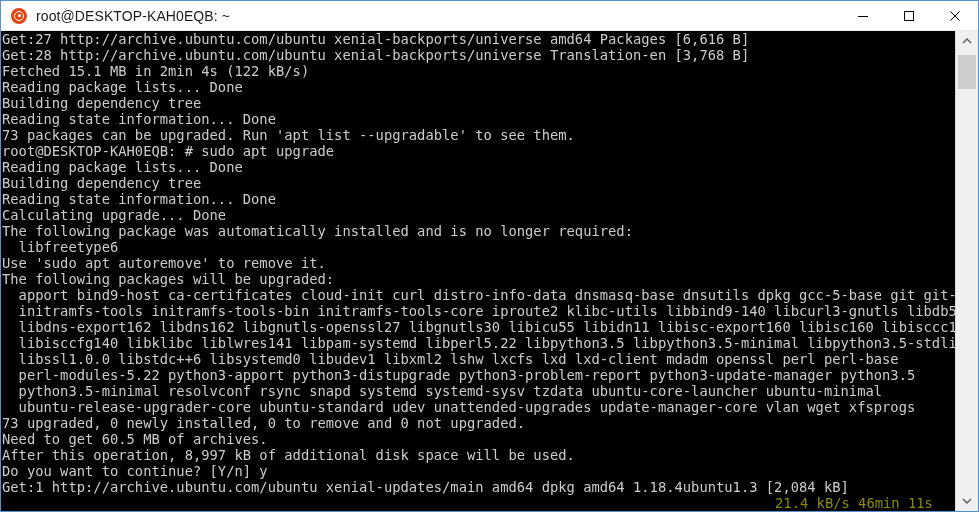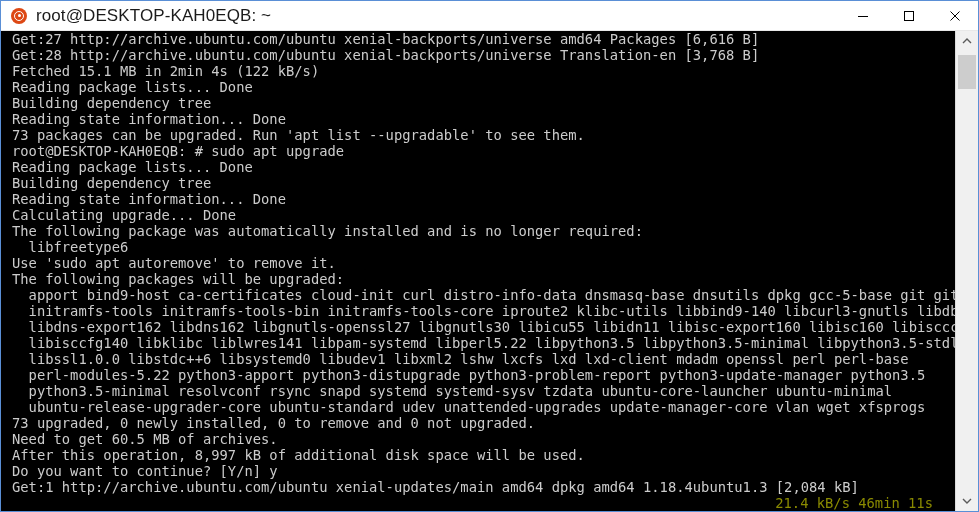--- a/index.html
+++ b/index.html
@@ -55,21 +55,21 @@
   .title-icon::after {
     content: "";
     position: absolute;
     left: 6.6px; top: 6.6px;
     width: 3px; height: 3px;
     border-radius: 50%;
     background: #ffffff;
   }
   .title-text {
     font-family: "Liberation Sans", sans-serif;
-    font-size: 17px;
+    font-size: 14px;
     color: #1b1b1b;
     letter-spacing: 0.1px;
     white-space: nowrap;
   }
   .win-controls {
     margin-left: auto;
     display: flex;
     height: 29px;
   }
   .win-btn {
@@ -85,21 +85,21 @@
   .term-wrap {
     flex: 1 1 auto;
     display: flex;
     min-height: 0;
     background: #000000;
   }
   .term-screen {
     flex: 1 1 auto;
     position: relative;
     overflow: hidden;
-    padding: 0 0 0 11px;
+    padding: 0 0 0 1px;
     background: #000000;
   }
   .term-line {
     font-family: "DejaVu Sans Mono", monospace;
     font-size: 14px;
     line-height: 16px;
     height: 16px;
     color: #cccccc;
     white-space: pre;
     letter-spacing: 0px;

